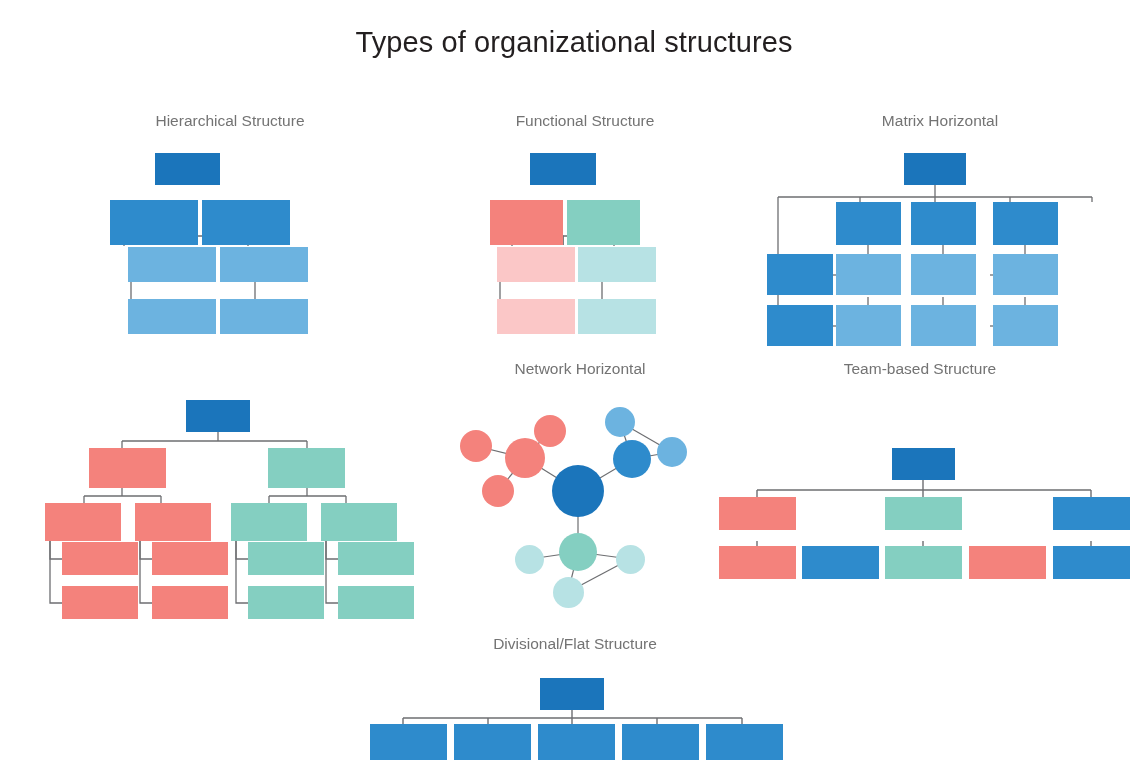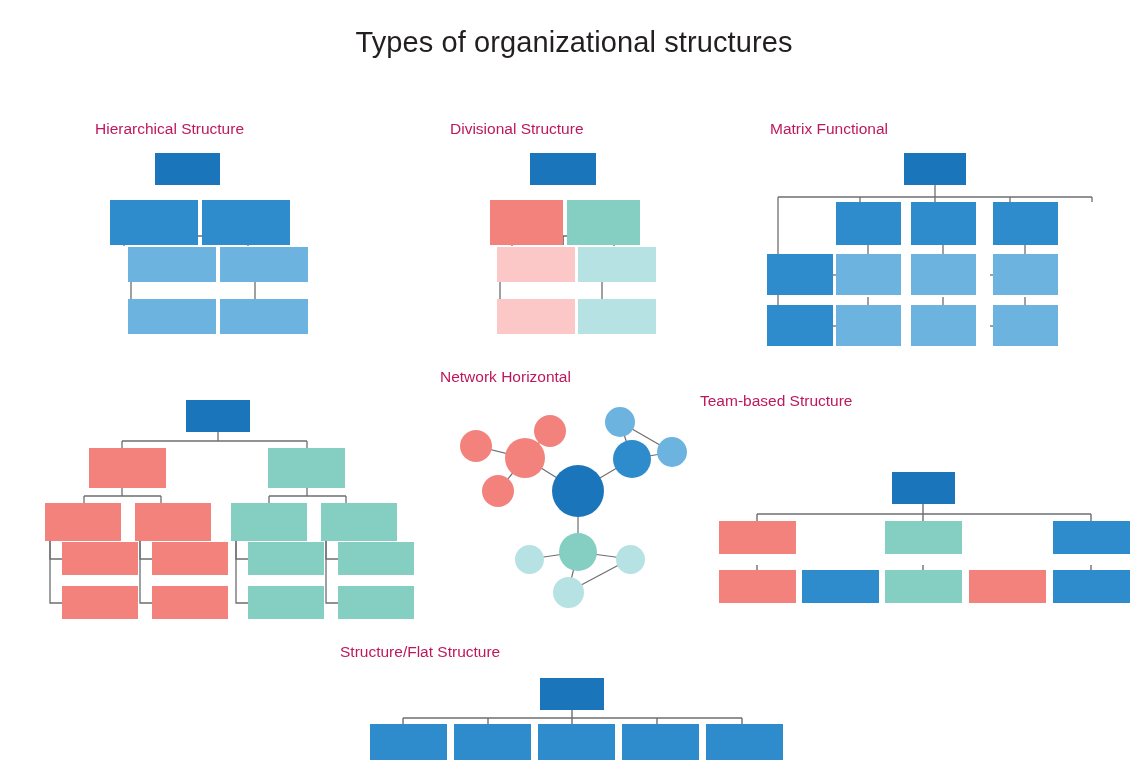--- a/index.html
+++ b/index.html
@@ -32,25 +32,26 @@
     font-size: 29px;
     font-weight: 400;
     letter-spacing: 0.1px;
     color: #231f20;
   }
   .panel {
     position: absolute;
   }
   .panel-title {
     position: absolute;
-    top: 8px;
+    top: 0;
     width: 100%;
+    text-align: center;
     font-size: 15.5px;
     font-weight: 400;
-    color: #be185d;
+    color: #737373;
     white-space: nowrap;
   }
   .stage {
     position: absolute;
     left: 0;
     top: 0;
     width: 100%;
     height: 100%;
   }
   .node {
@@ -94,21 +95,21 @@
       <div class="node" style="left:15px; top:88px; width:88px; height:45px; background:#2e8bcc;"></div>
       <div class="node" style="left:107px; top:88px; width:88px; height:45px; background:#2e8bcc;"></div>
       <div class="node" style="left:33px; top:135px; width:88px; height:35px; background:#6cb3e0;"></div>
       <div class="node" style="left:125px; top:135px; width:88px; height:35px; background:#6cb3e0;"></div>
       <div class="node" style="left:33px; top:187px; width:88px; height:35px; background:#6cb3e0;"></div>
       <div class="node" style="left:125px; top:187px; width:88px; height:35px; background:#6cb3e0;"></div>
     </div>
   </div>
 
   <div class="panel" style="left:450px; top:112px; width:270px; height:225px;">
-    <div class="panel-title">Divisional Structure</div>
+    <div class="panel-title">Functional Structure</div>
     <div class="stage">
       <svg class="edge-svg" width="270" height="225">
         <g stroke="#6d6e71" stroke-width="1.3" fill="none">
           <path d="M113,133 L113,124 L62,124 L62,134"></path>
           <path d="M113,133 L113,124 L164,124 L164,134"></path>
           <path d="M50,182 L50,204 L68,204"></path>
           <path d="M50,182 L50,152 L68,152"></path>
           <path d="M152,182 L152,204 L170,204"></path>
           <path d="M152,182 L152,152 L170,152"></path>
         </g>
@@ -117,21 +118,21 @@
       <div class="node" style="left:40px; top:88px; width:73px; height:45px; background:#f4827c;"></div>
       <div class="node" style="left:117px; top:88px; width:73px; height:45px; background:#84cfc1;"></div>
       <div class="node" style="left:47px; top:135px; width:78px; height:35px; background:#fbc7c7;"></div>
       <div class="node" style="left:128px; top:135px; width:78px; height:35px; background:#b7e2e4;"></div>
       <div class="node" style="left:47px; top:187px; width:78px; height:35px; background:#fbc7c7;"></div>
       <div class="node" style="left:128px; top:187px; width:78px; height:35px; background:#b7e2e4;"></div>
     </div>
   </div>
 
   <div class="panel" style="left:770px; top:112px; width:340px; height:225px;">
-    <div class="panel-title">Matrix Functional</div>
+    <div class="panel-title">Matrix Horizontal</div>
     <div class="stage">
       <svg class="edge-svg" width="340" height="225">
         <g stroke="#6d6e71" stroke-width="1.3" fill="none">
           <path d="M165,73 L165,85"></path>
           <path d="M8,85 L322,85"></path>
           <path d="M8,85 L8,196"></path>
           <path d="M90,85 L90,90"></path>
           <path d="M165,85 L165,90"></path>
           <path d="M240,85 L240,90"></path>
           <path d="M322,85 L322,90"></path>
@@ -249,21 +250,21 @@
       <div class="net-node" style="left:165px; top:47px; width:30px; height:30px; background:#6cb3e0;"></div>
       <div class="net-node" style="left:217px; top:77px; width:30px; height:30px; background:#6cb3e0;"></div>
 
       <div class="net-node" style="left:119px; top:173px; width:38px; height:38px; background:#84cfc1;"></div>
       <div class="net-node" style="left:75px; top:185px; width:29px; height:29px; background:#b7e2e4;"></div>
       <div class="net-node" style="left:176px; top:185px; width:29px; height:29px; background:#b7e2e4;"></div>
       <div class="net-node" style="left:113px; top:217px; width:31px; height:31px; background:#b7e2e4;"></div>
     </div>
   </div>
 
-  <div class="panel" style="left:700px; top:360px; width:440px; height:225px;margin-top:24px;">
+  <div class="panel" style="left:700px; top:360px; width:440px; height:225px;">
     <div class="panel-title">Team-based Structure</div>
     <div class="stage">
       <svg class="edge-svg" width="440" height="225">
         <g stroke="#6d6e71" stroke-width="1.4" fill="none">
           <path d="M223,120 L223,130"></path>
           <path d="M57,130 L391,130"></path>
           <path d="M57,130 L57,138"></path>
           <path d="M223,130 L223,138"></path>
           <path d="M391,130 L391,138"></path>
           <path d="M57,181 L57,193"></path>
@@ -280,21 +281,21 @@
 
       <div class="node" style="left:19px; top:186px; width:77px; height:33px; background:#f4827c;"></div>
       <div class="node" style="left:102px; top:186px; width:77px; height:33px; background:#2e8bcc;"></div>
       <div class="node" style="left:185px; top:186px; width:77px; height:33px; background:#84cfc1;"></div>
       <div class="node" style="left:269px; top:186px; width:77px; height:33px; background:#f4827c;"></div>
       <div class="node" style="left:353px; top:186px; width:77px; height:33px; background:#2e8bcc;"></div>
     </div>
   </div>
 
   <div class="panel" style="left:340px; top:635px; width:470px; height:126px;">
-    <div class="panel-title">Structure/Flat Structure</div>
+    <div class="panel-title">Divisional/Flat Structure</div>
     <div class="stage">
       <svg class="edge-svg" width="470" height="126">
         <g stroke="#6d6e71" stroke-width="1.4" fill="none">
           <path d="M232,75 L232,83"></path>
           <path d="M63,83 L402,83"></path>
           <path d="M63,83 L63,90"></path>
           <path d="M148,83 L148,90"></path>
           <path d="M232,83 L232,90"></path>
           <path d="M317,83 L317,90"></path>
           <path d="M402,83 L402,90"></path>

